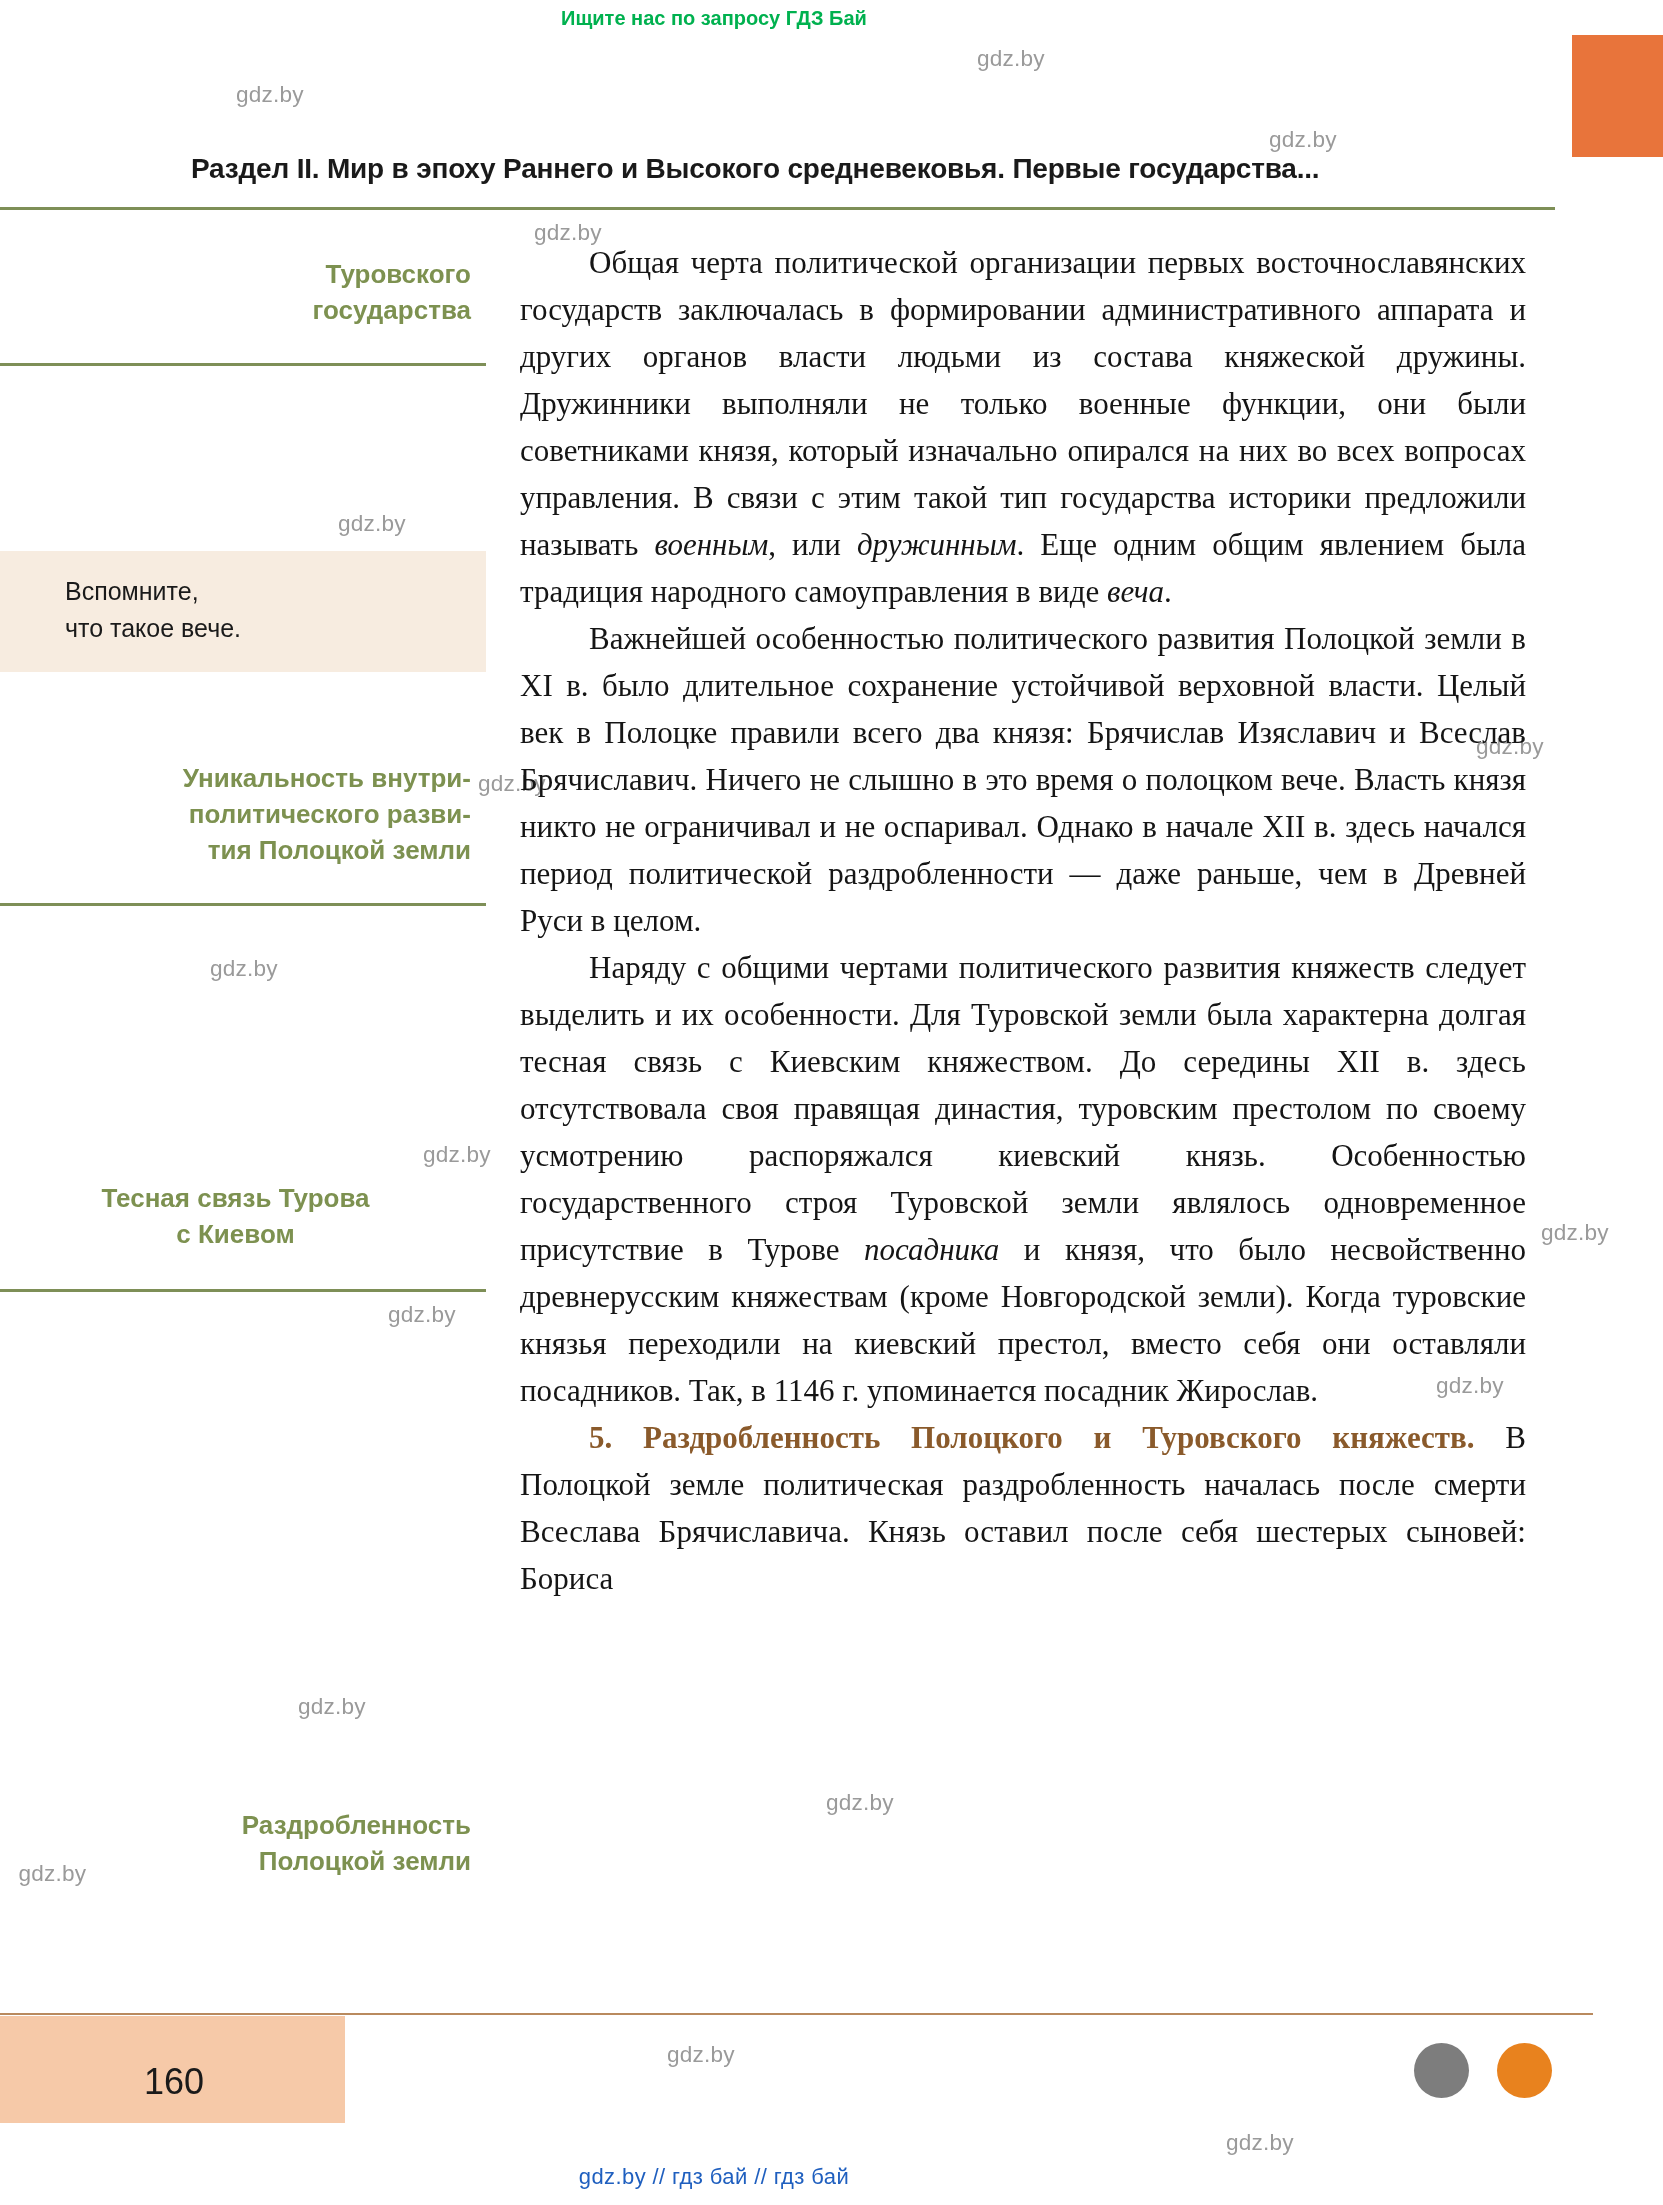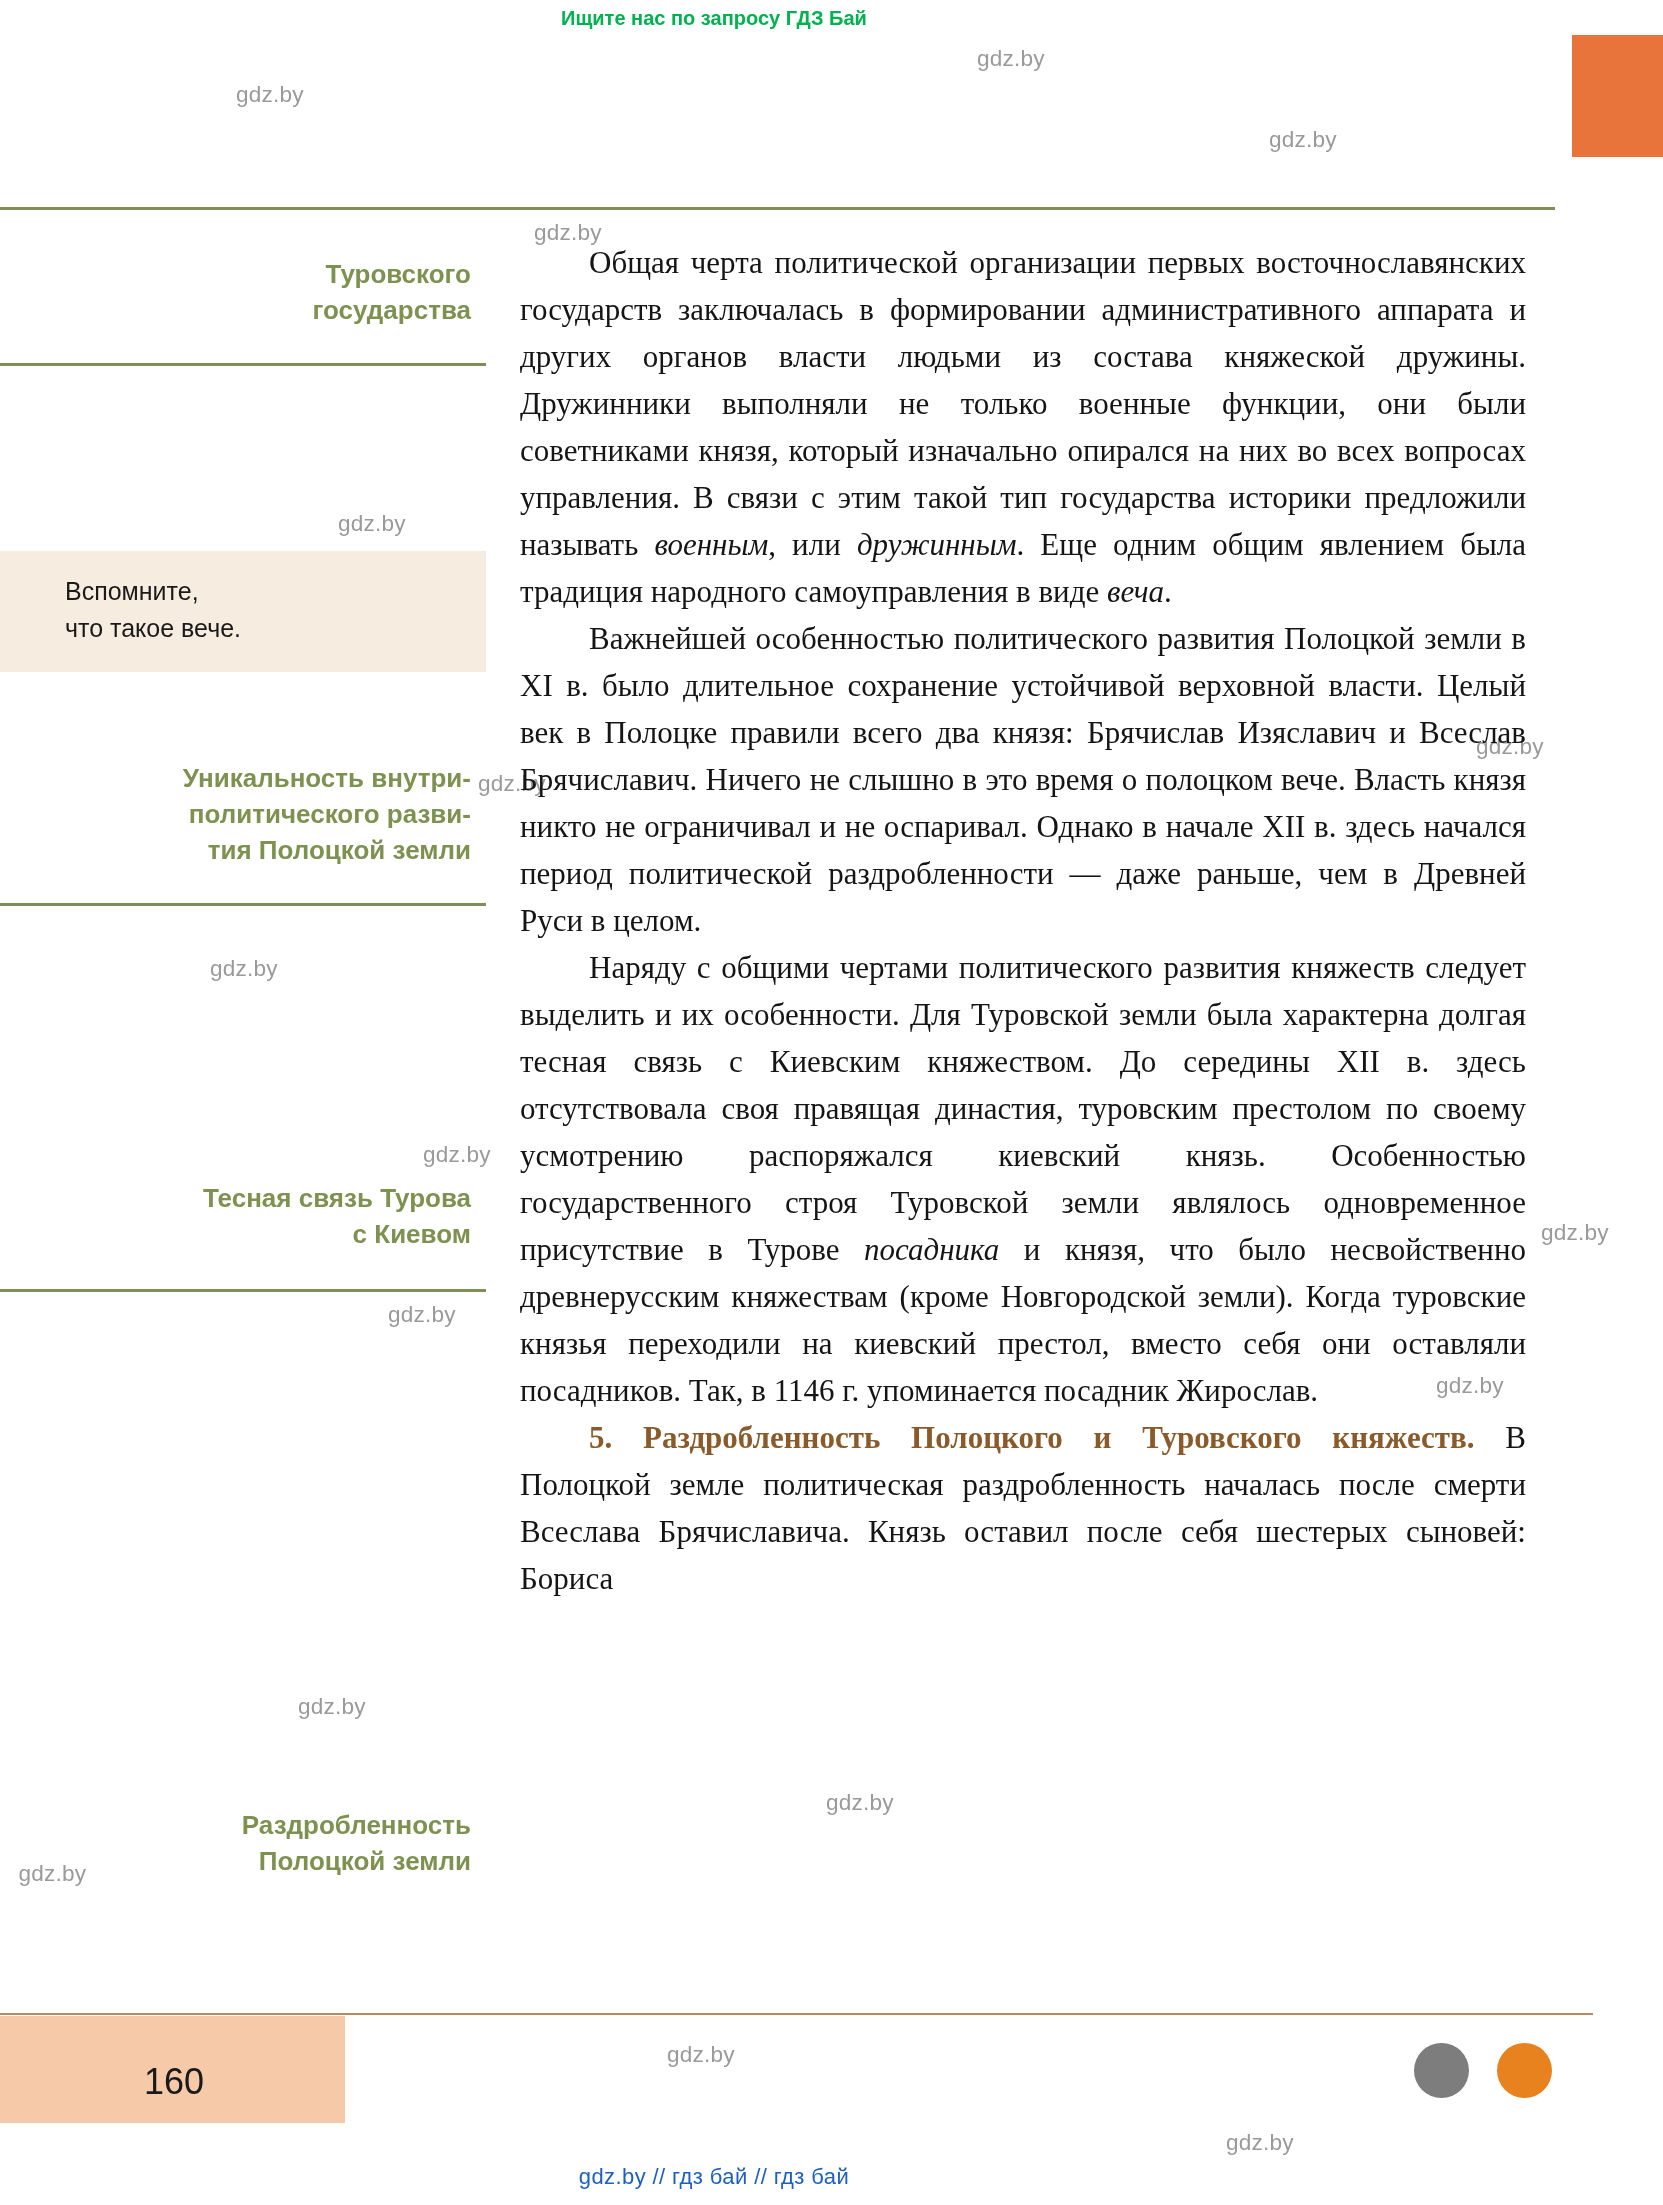--- a/index.html
+++ b/index.html
@@ -214,20 +214,21 @@
   <div class="wm" style="left:826px; top:1790px;">gdz.by</div>
   <div class="wm" style="left:18.4px; top:1861px;">gdz.by</div>
   <div class="wm" style="left:667px; top:2042px;">gdz.by</div>
   <div class="wm" style="left:1226px; top:2130px;">gdz.by</div>
 
   <div class="orange-tab"></div>
   <div class="footer-peach"></div>
   <div class="dot-gray"></div>
   <div class="dot-orange"></div>
 
+  <div class="header-title">Раздел II. Мир в эпоху Раннего и Высокого средневековья. Первые государства...</div>
   <div class="header-rule"></div>
   <div class="footer-rule"></div>
 
   <div class="sidebar">
 
     <div class="side-head" style="top:42px;">
       <div style="white-space:pre-line;">Туровского
 государства</div>
     </div>
     <div class="side-rule" style="top:149px;"></div>
@@ -238,21 +239,21 @@
     </div>
 
     <div class="side-head" style="top:546px;">
       <div style="white-space:pre-line;">Уникальность внутри-
 политического разви-
 тия Полоцкой земли</div>
     </div>
     <div class="side-rule" style="top:689px;"></div>
 
     <div class="side-head" style="top:966px;">
-      <div style="white-space:pre-line;">Тесная связь Турова
+      <div style="white-space:pre-line;text-align:center;">Тесная связь Турова
 с Киевом</div>
     </div>
     <div class="side-rule" style="top:1075px;"></div>
 
     <div class="side-head" style="top:1593px;">
       <div style="white-space:pre-line;">Раздробленность
 Полоцкой земли</div>
     </div>
 
   </div>

